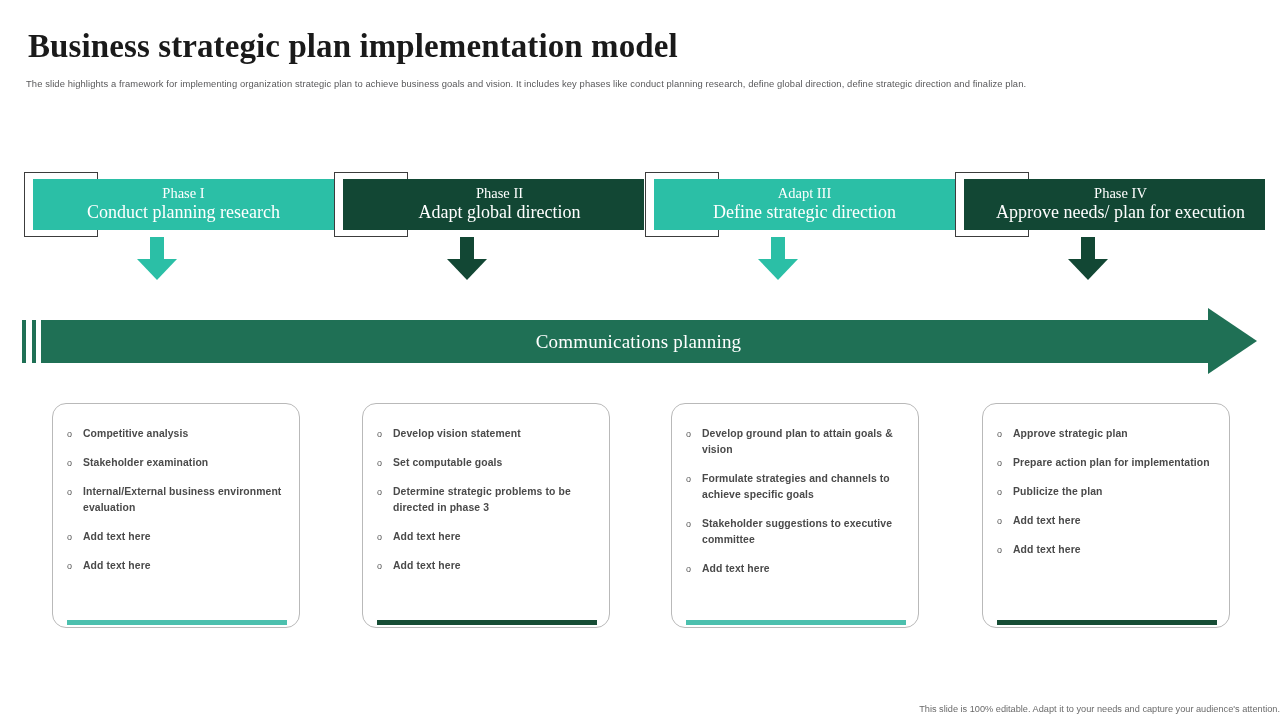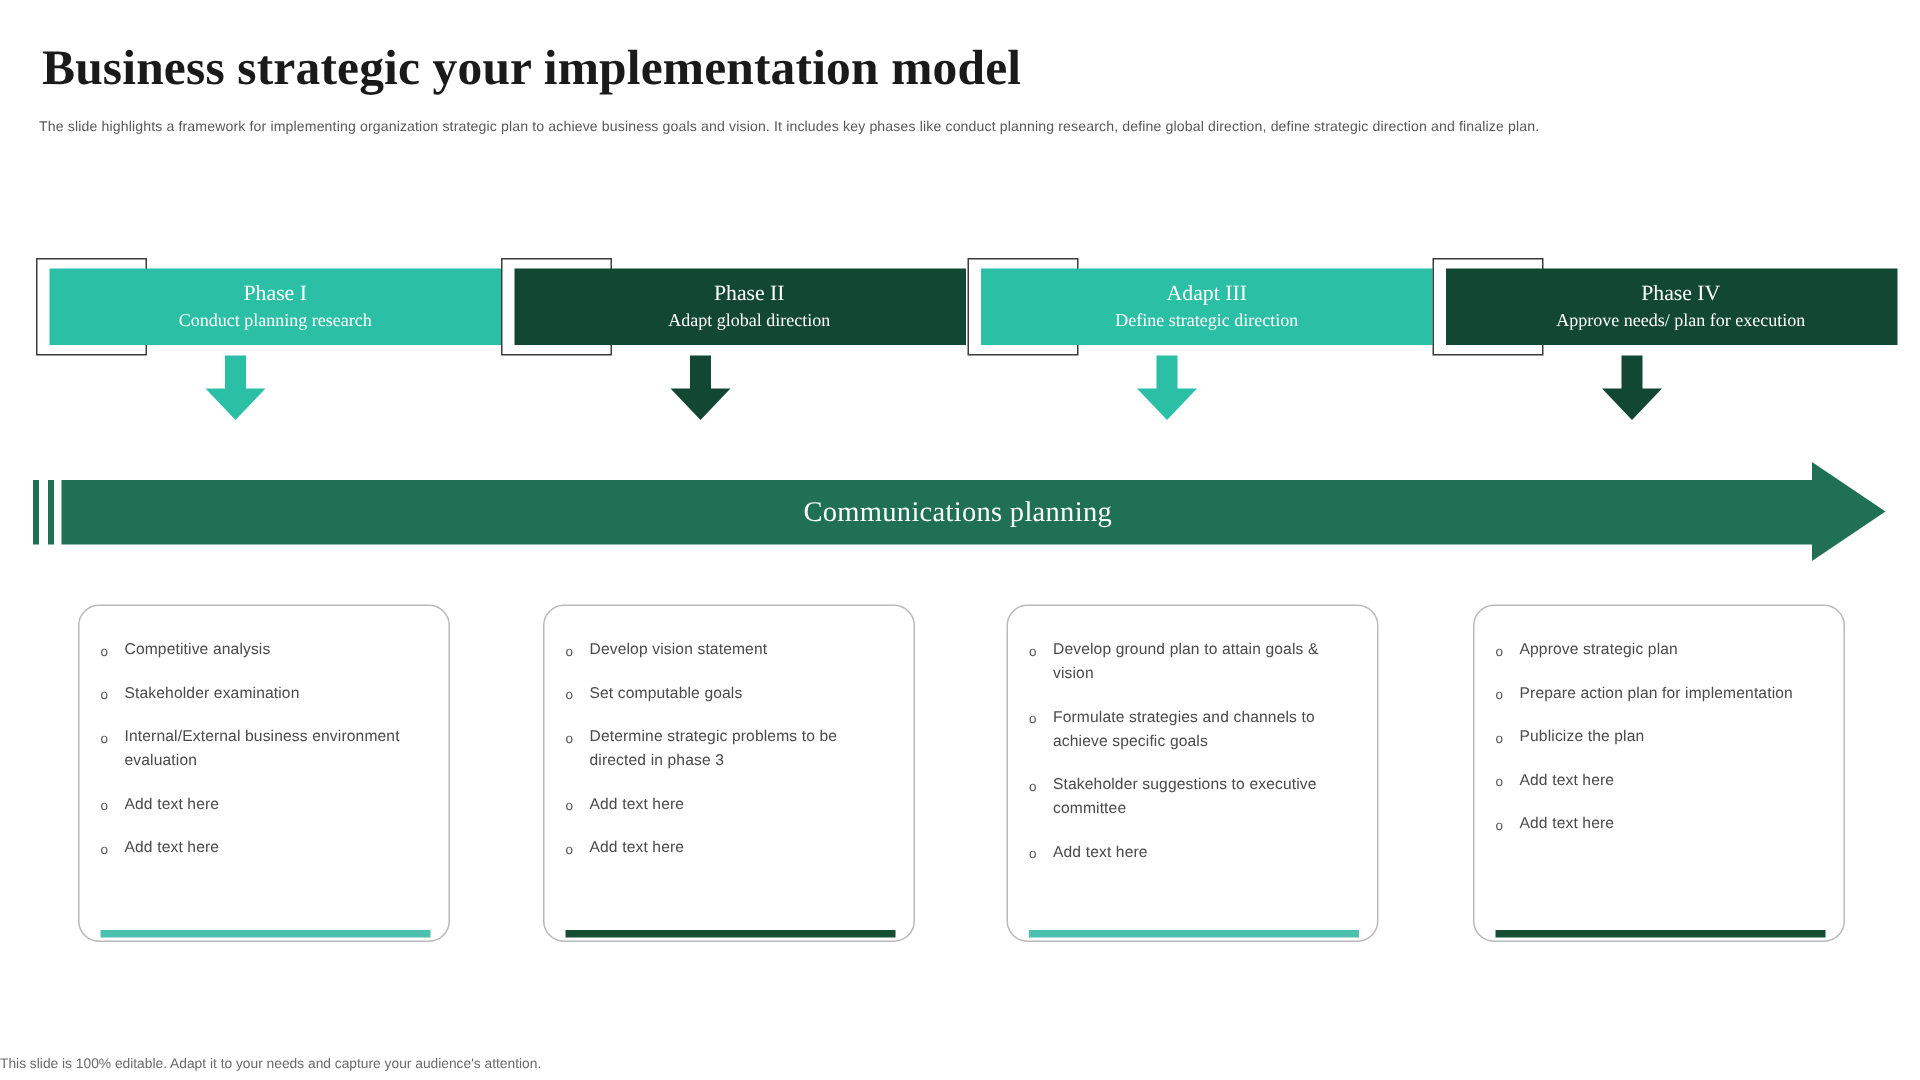--- a/index.html
+++ b/index.html
@@ -41,21 +41,21 @@
   }
   .phase-box {
     position: absolute; left: 9px; top: 14px;
     width: 301px; height: 51px;
     display: flex; flex-direction: column;
     align-items: center; justify-content: center;
     font-family: "Liberation Serif", serif;
     color: #ffffff; line-height: 1.22;
   }
   .phase-box .pl1 { font-size: 14.5px; }
-  .phase-box .pl2 { font-size: 12px; text-align: right; }
+  .phase-box .pl2 { font-size: 18px; text-align: right; }
   .phase.teal  .phase-box { background: #2bbfa6; }
   .phase.green .phase-box { background: #124734; padding-left: 12px; }
 
   
   .down-arrow { position: absolute; left: 113px; top: 72px; width: 40px; height: 43px; }
   .down-arrow .stem {
     position: absolute; left: 13px; top: 0; width: 14px; height: 24px;
   }
   .down-arrow .head {
     position: absolute; left: 0; top: 22px;
@@ -102,41 +102,41 @@
   .card.c3 { left: 671px; }
   .card.c4 { left: 982px; }
   .card-list { padding: 22px 14px 0 14px; }
   .bullet-row { display: flex; align-items: flex-start; margin-bottom: 13px; }
   .bullet-row:last-child { margin-bottom: 0; }
   .bullet-mark {
     flex: 0 0 auto; width: 16px;
     font-size: 9px; color: #555; line-height: 16px; text-align: left;
   }
   .bullet-text {
-    font-size: 10.4px; color: #4a4a4a; line-height: 16px; letter-spacing: .1px;
+    font-size: 10.4px; color: #4a4a4a; line-height: 16px; letter-spacing: .1px; font-weight: bold;
   }
   .card-accent {
     position: absolute; left: 14px; bottom: 2px;
     width: 220px; height: 5px;
   }
   .card.accent-teal  .card-accent { background: #4cc0ae; }
   .card.accent-green .card-accent { background: #164d35; }
 
   
   .footer {
     position: absolute; left: 0; top: 704px; width: 1280px;
-    text-align: left; font-size: 9.2px; color: #6a6a6a;
+    text-align: right; font-size: 9.2px; color: #6a6a6a;
   }
 </style>
 </head>
 <body>
 
 <div class="slide">
 
-  <div class="title">Business strategic your implementation model</div>
+  <div class="title">Business strategic plan implementation model</div>
   <div class="subtitle">The slide highlights a framework for implementing organization strategic plan to achieve business goals and vision. It includes key phases like conduct planning research, define global direction, define strategic direction and finalize plan.</div>
 
   <div class="phase-row">
 
     <div class="phase p1 teal">
       <div class="phase-outline"></div>
       <div class="phase-box">
         <span class="pl1">Phase I</span>
         <span class="pl2">Conduct planning research</span>
       </div>

